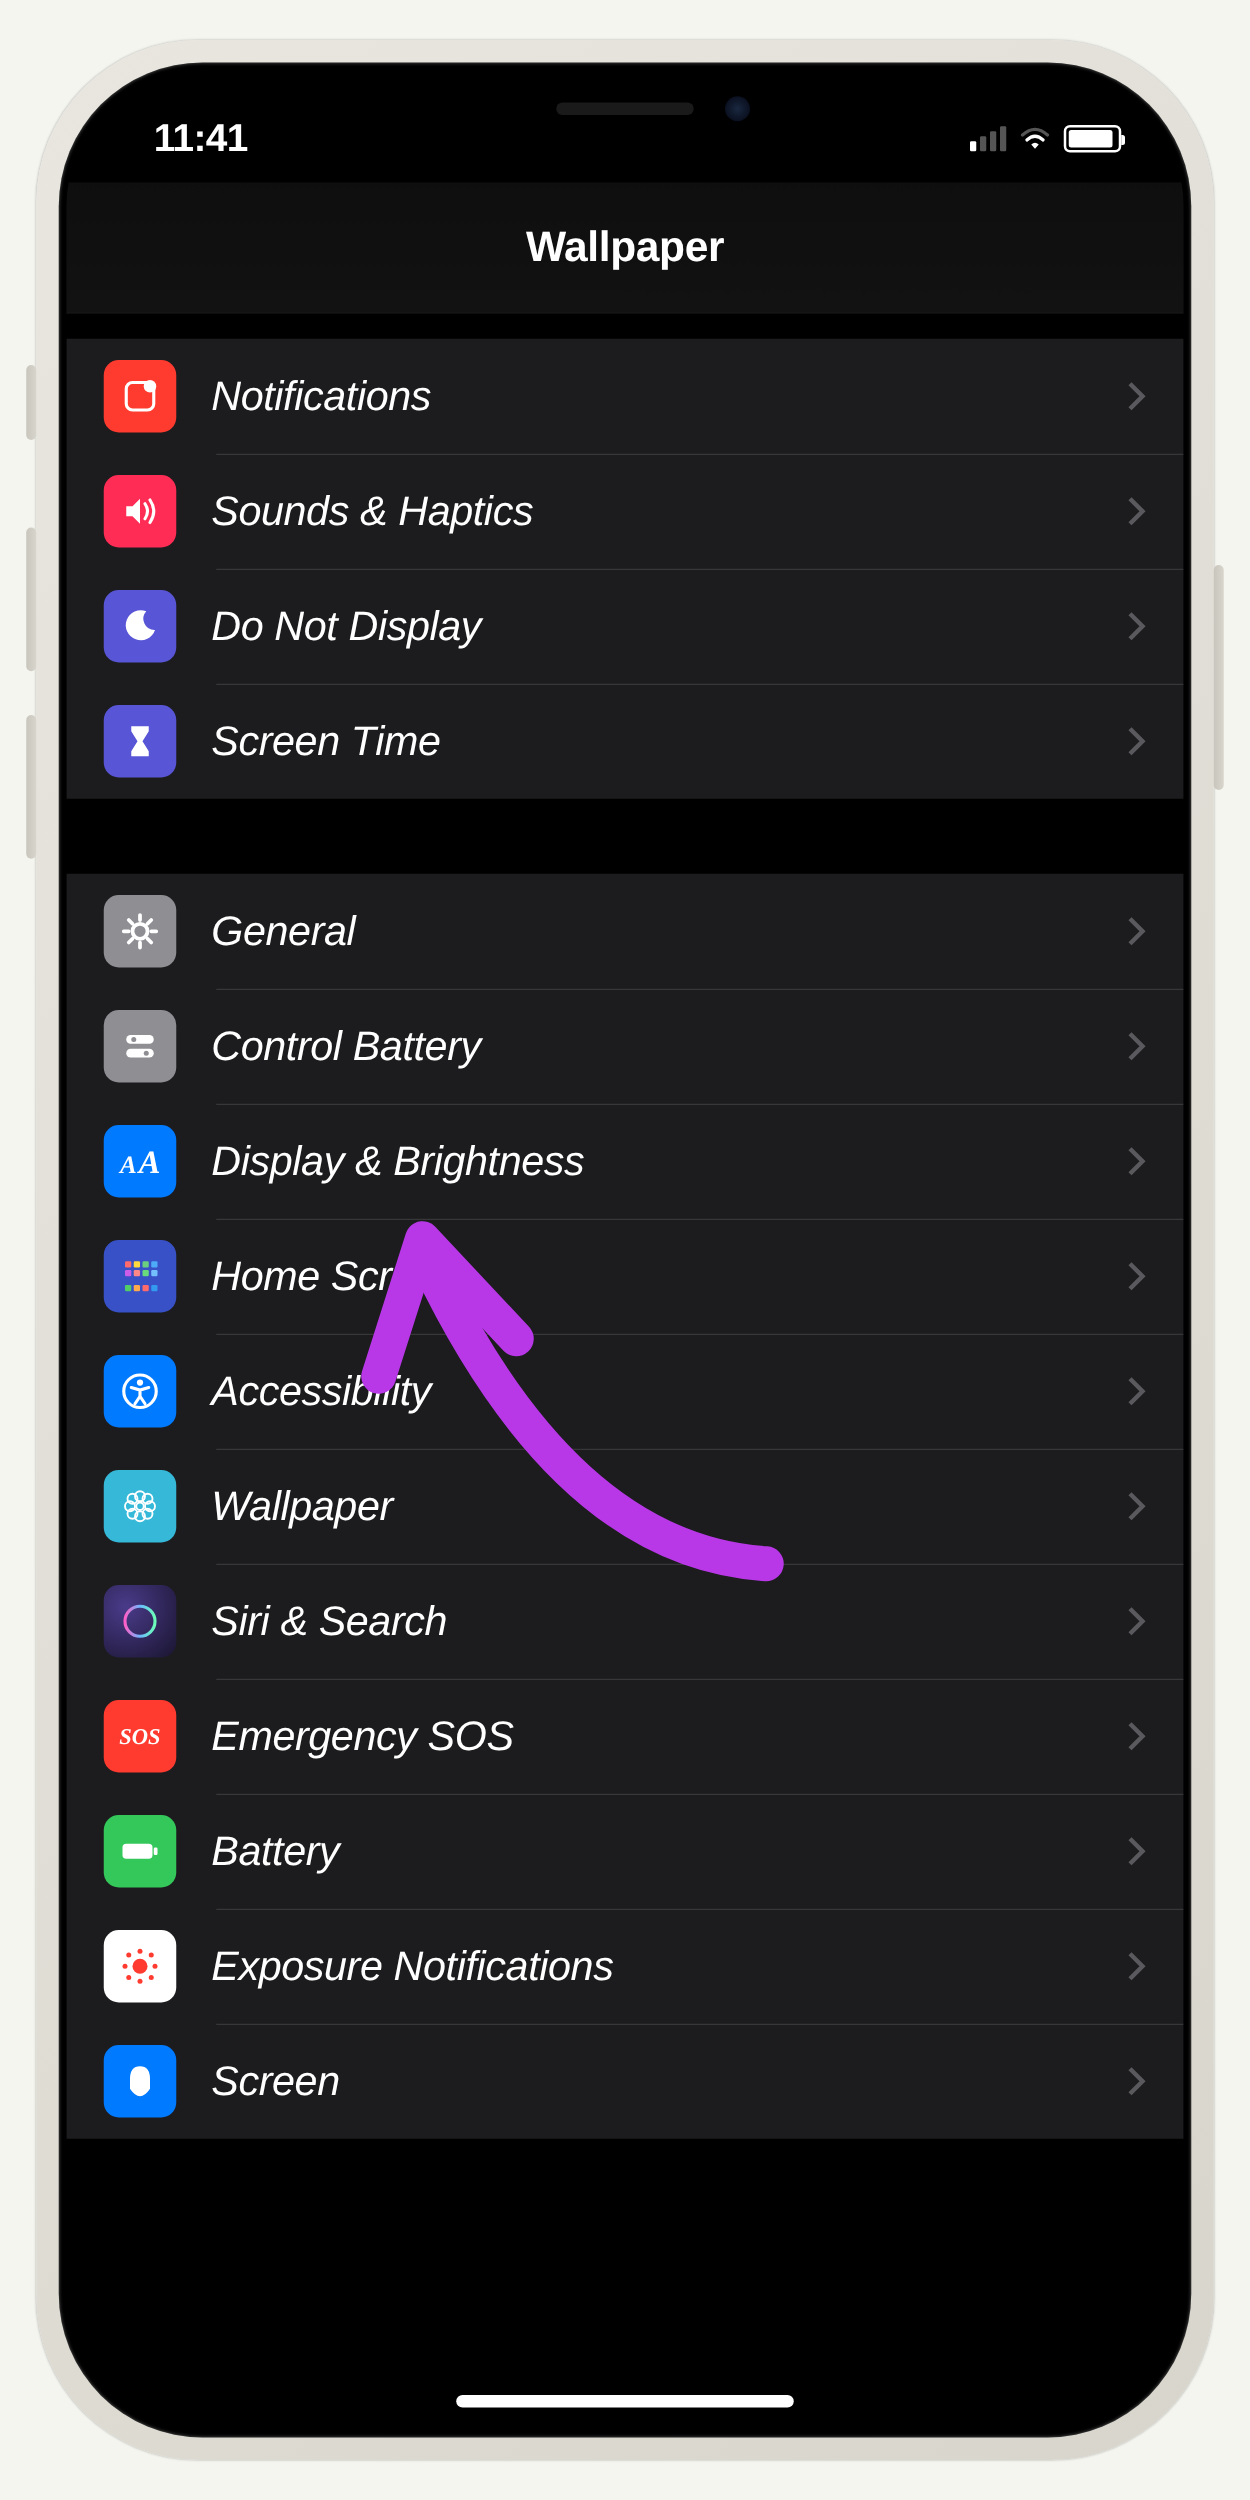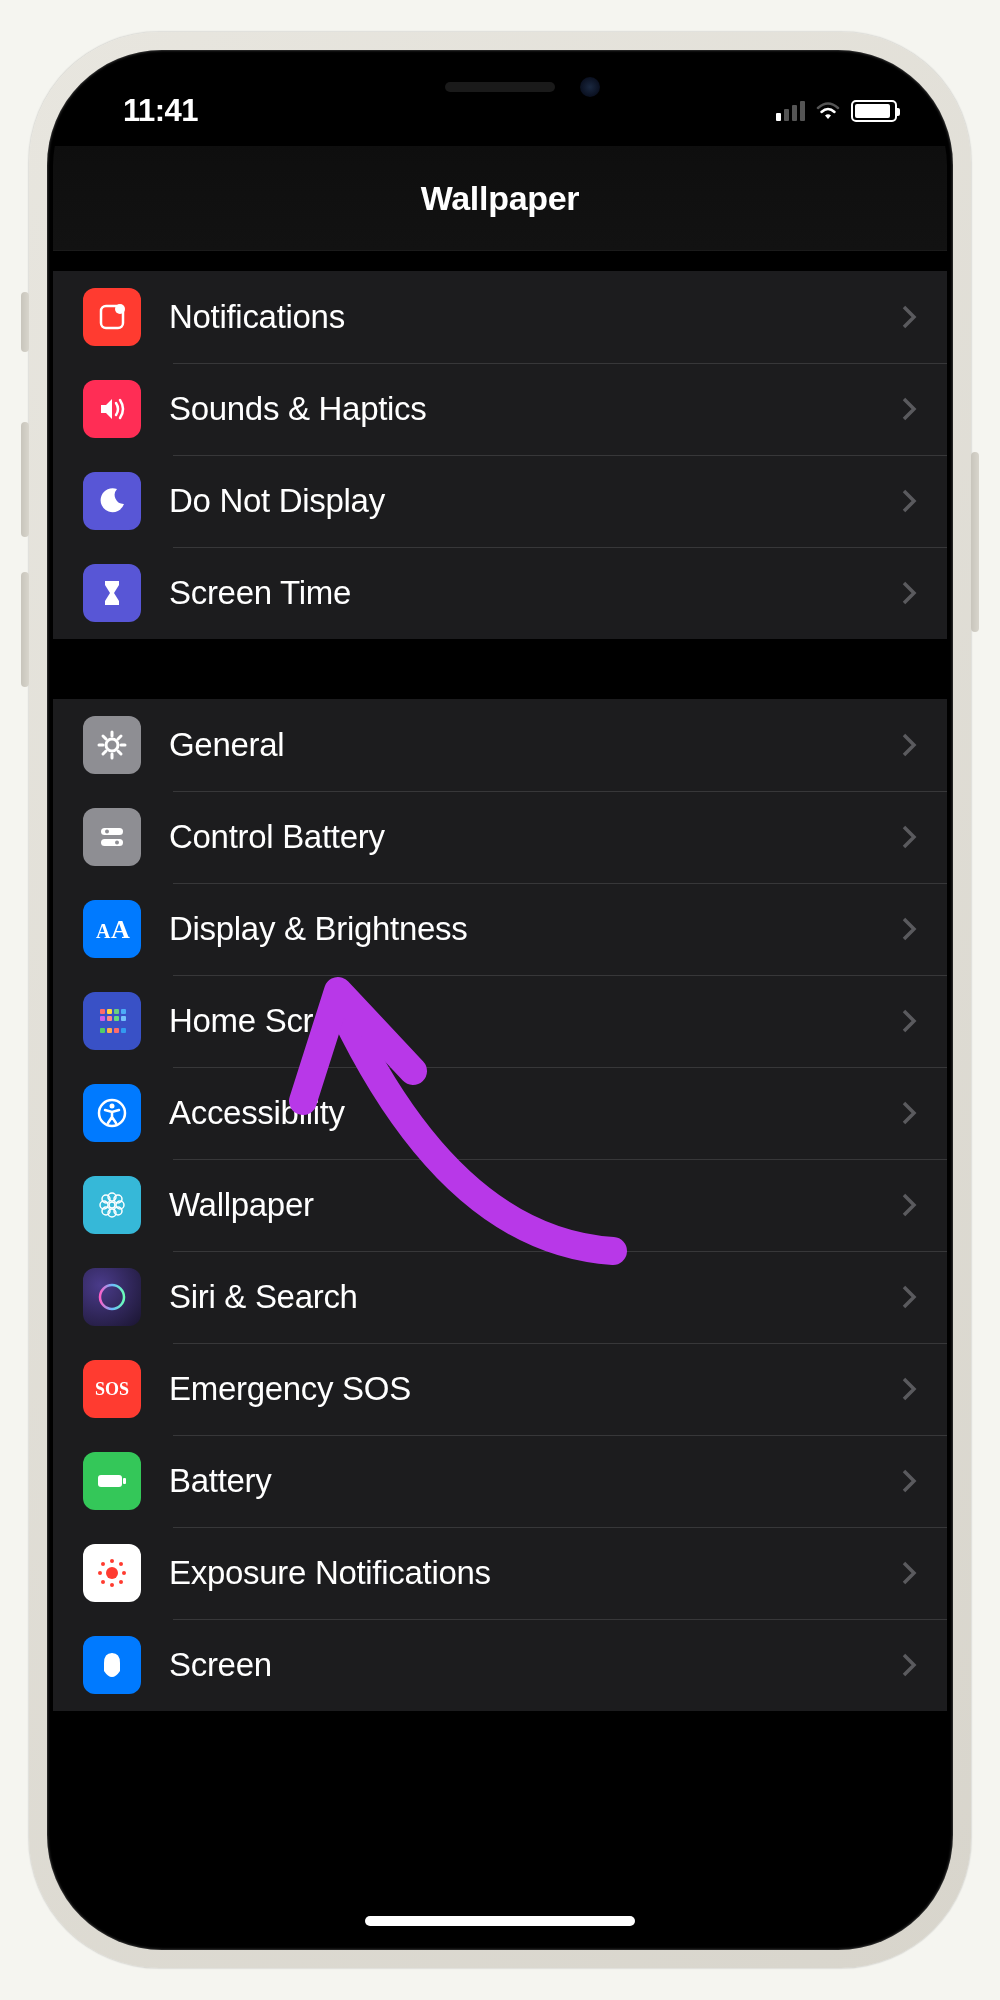--- a/index.html
+++ b/index.html
@@ -116,20 +116,21 @@
     .nav-title {
       color: #fff;
       font-size: 34px;
       font-weight: 600;
       letter-spacing: -0.3px;
     }
     .content {
       background: #000;
       height: calc(100% - 195px);
       overflow-y: hidden;
+      font-style: italic;
     }
     .group {
       background: #1c1c1e;
       margin-bottom: 60px;
     }
     .group:first-child { margin-top: 20px; }
     .row {
       display: flex;
       align-items: center;
       height: 92px;

